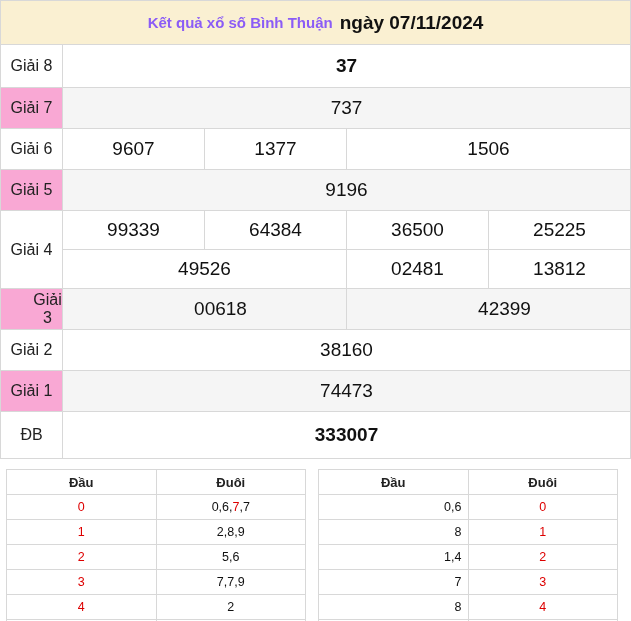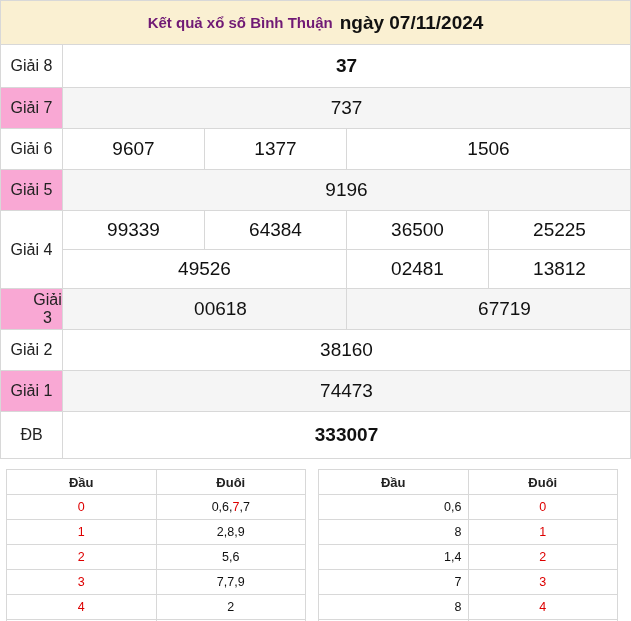--- a/index.html
+++ b/index.html
@@ -30,21 +30,21 @@
     border-bottom: none;
     box-sizing: border-box;
     display: flex;
     align-items: center;
     justify-content: center;
     white-space: nowrap;
   }
   .header .title-main {
     font-size: 15px;
     font-weight: bold;
-    color: #701a75;
+    color: #8b5cf6;
   }
   .header .title-date {
     font-size: 19px;
     font-weight: bold;
     color: #111111;
     margin-left: 7px;
   }
 
   
   table.results {
@@ -184,21 +184,21 @@
         <td>25225</td>
       </tr>
       <tr class="g4">
         <td colspan="2">49526</td>
         <td>02481</td>
         <td>13812</td>
       </tr>
       <tr class="g3 alt">
         <td class="label">Giải 3</td>
         <td colspan="2">00618</td>
-        <td colspan="2">67719</td>
+        <td colspan="2">42399</td>
       </tr>
       <tr class="g2">
         <td class="label">Giải 2</td>
         <td colspan="4">38160</td>
       </tr>
       <tr class="g1 alt">
         <td class="label">Giải 1</td>
         <td colspan="4">74473</td>
       </tr>
       <tr class="gdb">

